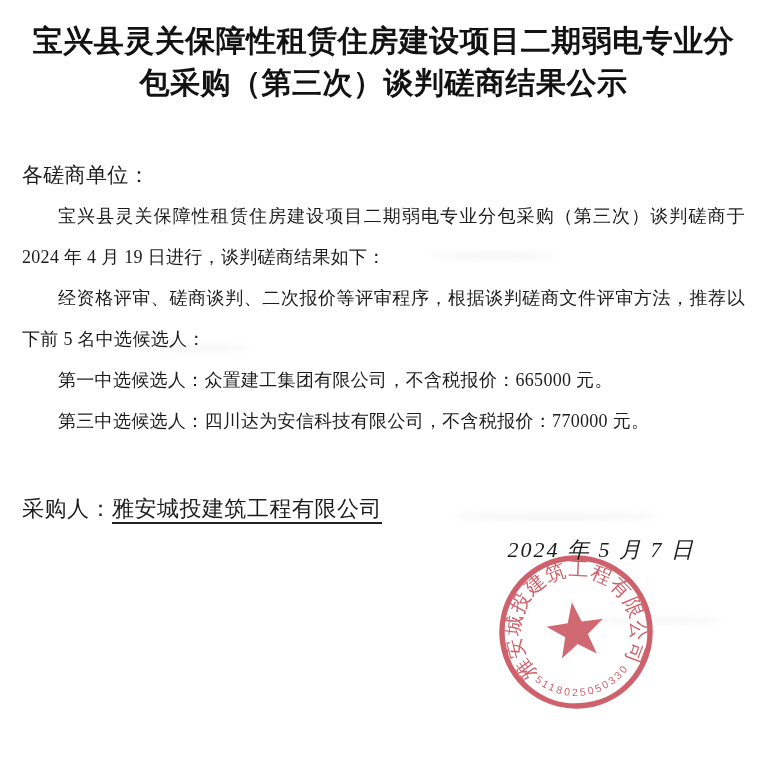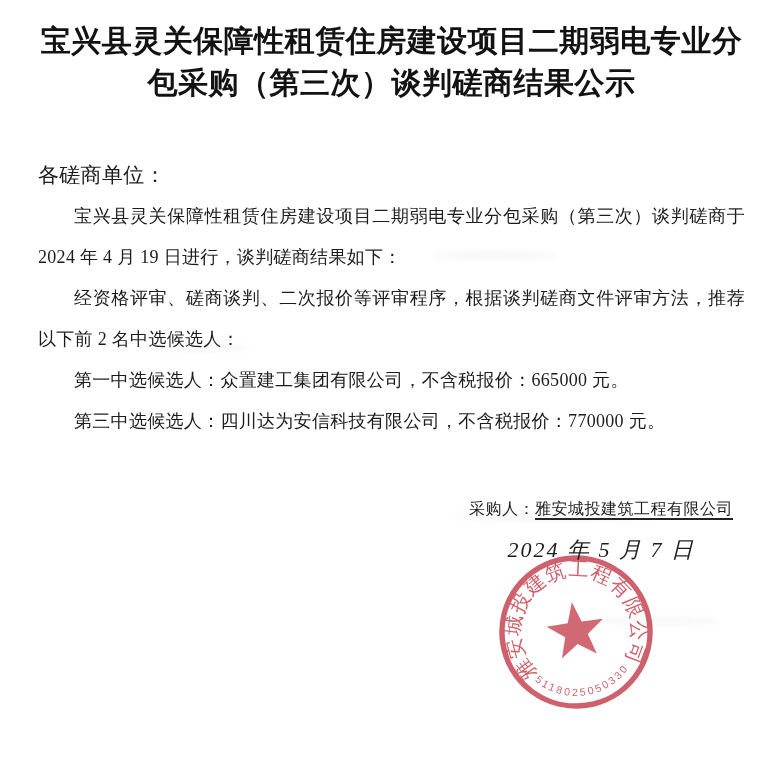--- a/index.html
+++ b/index.html
@@ -11,21 +11,21 @@
     overflow: hidden;
   }
   body {
     position: relative;
     font-family: "Liberation Serif", "DejaVu Serif", serif;
     color: #1c1c1c;
   }
   .page {
     position: absolute;
     inset: 0;
-    padding: 20px 38px 0 38px;
+    padding: 20px 38px 0 22px;
     box-sizing: border-box;
   }
   .doc-title {
     font-family: "Liberation Sans", "DejaVu Sans", sans-serif;
     font-weight: 700;
     font-size: 30px;
     line-height: 42px;
     text-align: center;
     letter-spacing: 0.5px;
     color: #121212;
@@ -41,23 +41,22 @@
     font-size: 18px;
     line-height: 41px;
     text-indent: 2em;
     letter-spacing: 0.3px;
     text-align: justify;
   }
   .signature-block {
     margin-top: 46px;
   }
   .sig-line {
-    font-size: 16px;
+    font-size: 22px;
     line-height: 41px;
-    text-align: right;
     padding-right: 12px;
     letter-spacing: 0.5px;
   }
   .sig-underline {
     border-bottom: 2px solid #222;
     padding-bottom: 1px;
   }
   .date-line {
     font-size: 22px;
     line-height: 41px;
@@ -92,21 +91,21 @@
 <body>
 
 <div class="page">
 
   <div class="doc-title">宝兴县灵关保障性租赁住房建设项目二期弱电专业分包采购（第三次）谈判磋商结果公示</div>
 
   <div class="salutation">各磋商单位：</div>
 
   <p class="para">宝兴县灵关保障性租赁住房建设项目二期弱电专业分包采购（第三次）谈判磋商于 2024 年 4 月 19 日进行，谈判磋商结果如下：</p>
 
-  <p class="para">经资格评审、磋商谈判、二次报价等评审程序，根据谈判磋商文件评审方法，推荐以下前 2 名中选候选人：</p>
+  <p class="para">经资格评审、磋商谈判、二次报价等评审程序，根据谈判磋商文件评审方法，推荐以下前 5 名中选候选人：</p>
 
   <p class="para">第一中选候选人：众置建工集团有限公司，不含税报价：665000 元。</p>
 
 
   <p class="para">第三中选候选人：四川达为安信科技有限公司，不含税报价：770000 元。</p>
 
 
   <div class="signature-block">
     <div class="sig-line">
       <span>采购人：</span><span class="sig-underline">雅安城投建筑工程有限公司</span>

